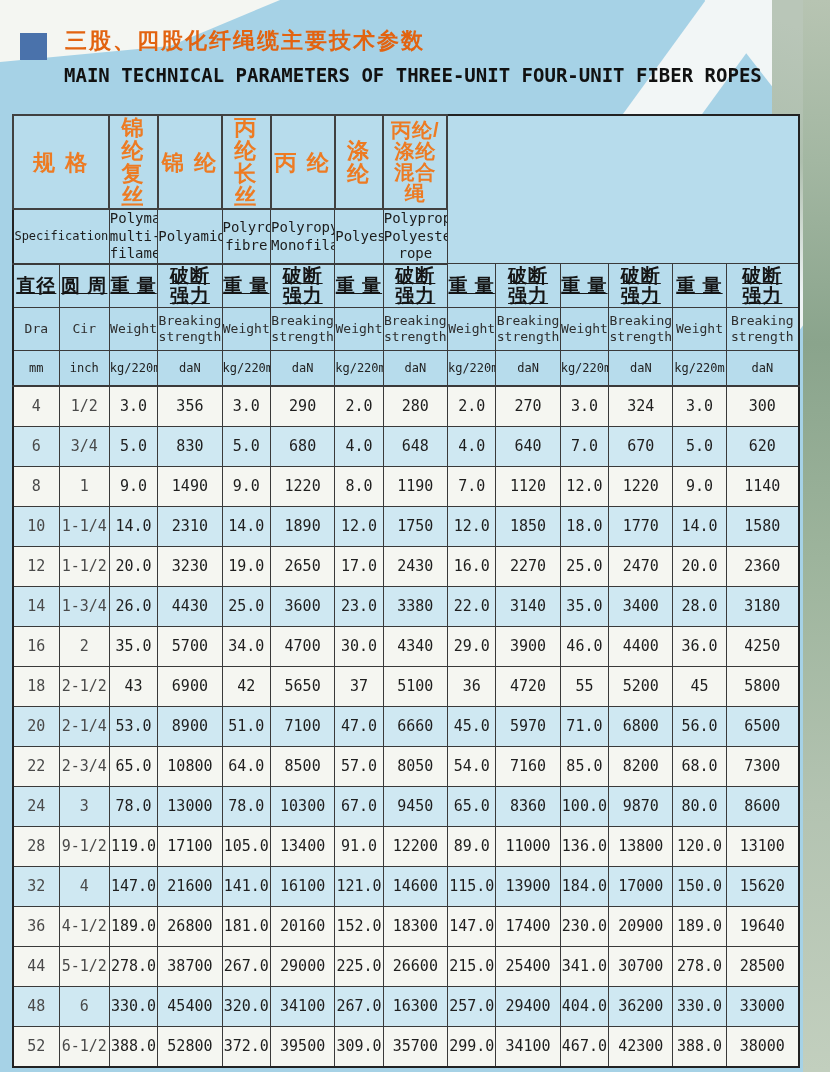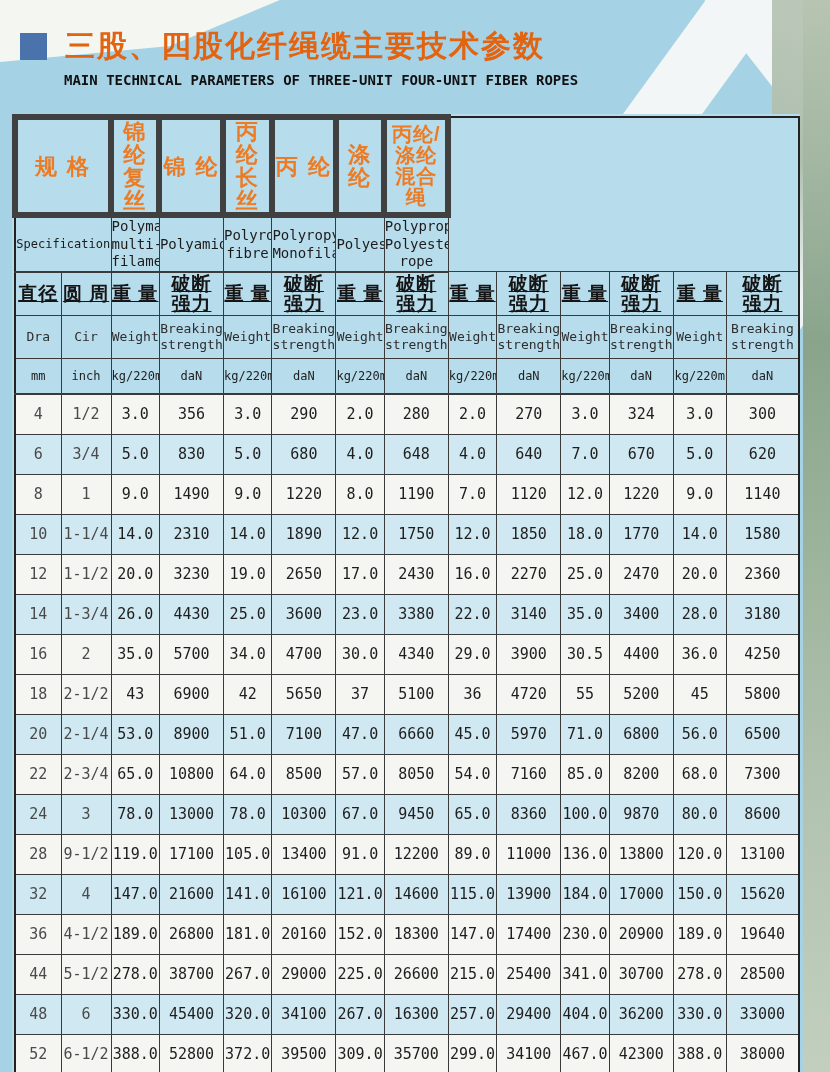--- a/index.html
+++ b/index.html
@@ -16,33 +16,33 @@
   .corner{position:absolute;left:0;top:0;width:300px;height:70px;z-index:0;background:#f4f6f2;
     clip-path:polygon(0 0,280px 0,170px 46px,0 62px);}
   .edge-strip{position:absolute;right:0;top:0;width:27px;height:1072px;z-index:3;
     background:linear-gradient(180deg,#b7c4b2 0%,#a3b7a2 15%,#8aa48c 32%,#9db49c 52%,#b3c3b1 75%,#c2cfbe 100%);}
   .edge-blob{position:absolute;right:0;top:0;width:58px;height:360px;z-index:2;
     background:linear-gradient(200deg,#b9c6b8 10%,#aebfae 45%,rgba(174,191,174,0) 80%);border-radius:0 0 0 60%;}
 
   
   .title-wrap{position:absolute;left:0;top:0;width:830px;z-index:4;}
   .bullet{position:absolute;left:20px;top:33px;width:27px;height:27px;background:#4a72ab;}
-  .title-cn{position:absolute;left:65px;top:26px;font-size:30px;font-weight:bold;color:#e26310;
+  .title-cn{position:absolute;left:65px;top:26px;font-size:22px;font-weight:bold;color:#e26310;
     letter-spacing:2px;white-space:nowrap;}
-  .title-en{position:absolute;left:64px;top:64px;font-size:14px;font-weight:bold;color:#111;
-    font-family:"DejaVu Sans Mono","Liberation Mono",monospace;white-space:nowrap;letter-spacing:0;margin-top:8px;}
+  .title-en{position:absolute;left:64px;top:64px;font-size:19px;font-weight:bold;color:#111;
+    font-family:"DejaVu Sans Mono","Liberation Mono",monospace;white-space:nowrap;letter-spacing:0;}
 
   
   .tbl-wrap{position:absolute;left:12px;top:114px;z-index:4;}
   table{border-collapse:collapse;table-layout:fixed;width:788px;background:#b7dcec;
     border:2px solid #222;}
   th,td{border:1px solid #3a3a3a;text-align:center;vertical-align:middle;padding:0;
     white-space:pre-line;overflow:hidden;}
   thead th{background:#b7dcec;font-weight:normal;color:#1c1c1c;}
-  thead tr.r1 th{border:6px solid #404040;color:#ed7b23;font-weight:bold;font-size:22px;
+  thead tr.r1 th{border:2px solid #404040;color:#ed7b23;font-weight:bold;font-size:22px;
     height:42px;letter-spacing:2px;line-height:1.05;}
   thead tr.r1 th.small{font-size:20px;letter-spacing:1px;}
   thead tr.r2 th{height:52px;font-size:14px;border-bottom-width:2px;
     font-family:"DejaVu Sans Mono","Liberation Mono",monospace;line-height:1.25;}
   thead tr.r2 th.h-spec-en{font-size:12px;}
   thead tr.r3 th{height:42px;font-size:19px;font-weight:bold;color:#151515;line-height:1.05;letter-spacing:1px;text-decoration:underline;}
   thead tr.r4 th{height:42px;font-size:13px;color:#2e2e2e;
     font-family:"DejaVu Sans Mono","Liberation Mono",monospace;line-height:1.2;}
   thead tr.r5 th{height:34px;font-size:12px;border-bottom-width:2px;color:#222;
     font-family:"DejaVu Sans Mono","Liberation Mono",monospace;}
@@ -273,21 +273,21 @@
           <td class="c-dim">16</td>
           <td class="c-dim">2</td>
           <td>35.0</td>
           <td>5700</td>
           <td>34.0</td>
           <td>4700</td>
           <td>30.0</td>
           <td>4340</td>
           <td>29.0</td>
           <td>3900</td>
-          <td>30.5</td>
+          <td>46.0</td>
           <td>4400</td>
           <td>36.0</td>
           <td>4250</td>
         </tr>
         <tr class="white">
           <td class="c-dim">18</td>
           <td class="c-dim">2-1/2</td>
           <td>43</td>
           <td>6900</td>
           <td>42</td>

